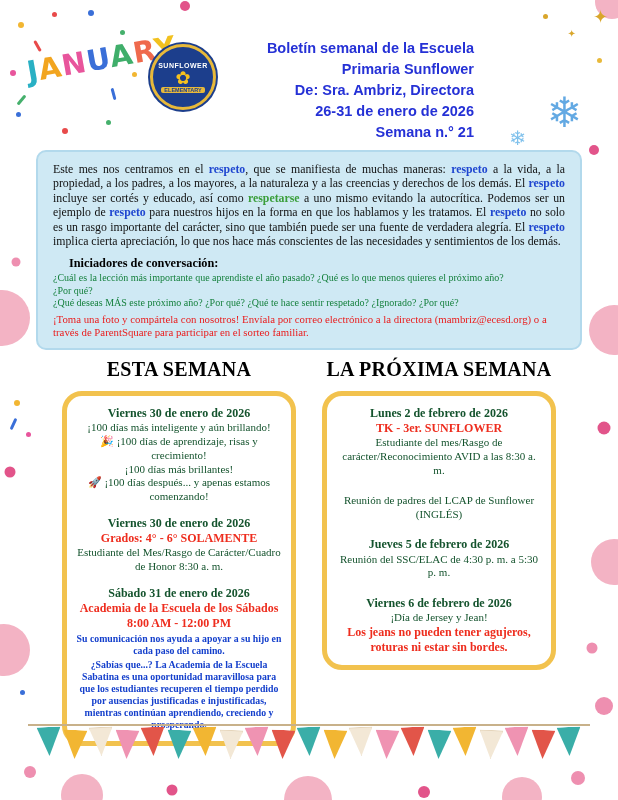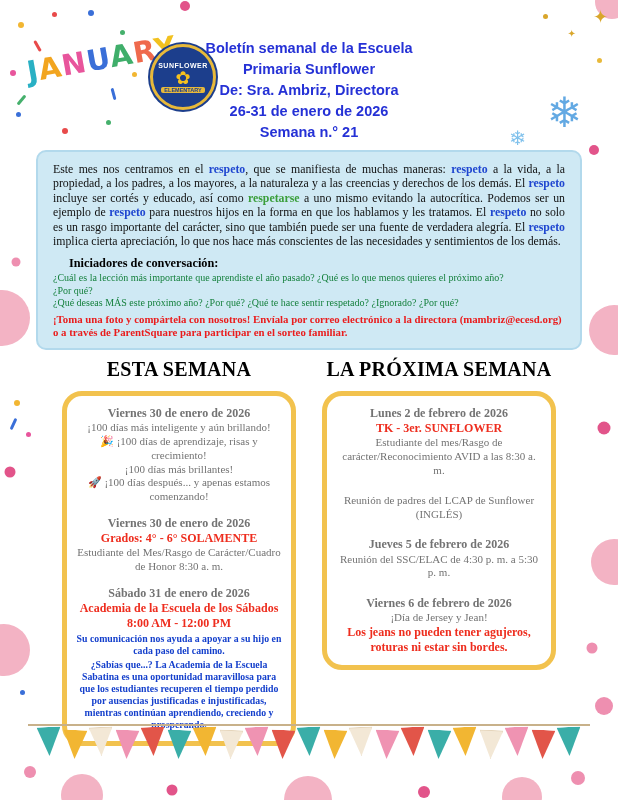--- a/index.html
+++ b/index.html
@@ -19,41 +19,41 @@
   
   header{position:relative;height:112px;margin-top:34px;z-index:2;}
   .january{position:absolute;left:26px;top:8px;transform:rotate(-10deg);font-family:"DejaVu Sans",sans-serif;font-weight:bold;font-size:29px;letter-spacing:1px;
     text-shadow:2px 2px 0 #fff,-2px -2px 0 #fff,2px -2px 0 #fff,-2px 2px 0 #fff;}
   .jl0{color:#29b0c4}.jl1{color:#f2a51f}.jl2{color:#e8559c}.jl3{color:#3a6fd8}.jl4{color:#3fae6a}.jl5{color:#ef6a4d}.jl6{color:#f2c11f}
   .logo{position:absolute;left:150px;top:10px;width:60px;height:60px;border-radius:50%;background:#1c3e8c;border:3px solid #e8b93a;
     display:flex;flex-direction:column;align-items:center;justify-content:center;color:#fff;box-shadow:0 0 0 2px #1c3e8c;}
   .logo-top{font-size:7px;font-weight:bold;letter-spacing:.5px;font-family:"Liberation Sans",sans-serif;}
   .logo-flower{font-size:18px;color:#f5c11e;line-height:1;font-family:"DejaVu Sans",sans-serif;}
   .logo-banner{font-size:5.5px;background:#e8b93a;color:#1c3e8c;padding:0 3px;border-radius:2px;font-weight:bold;font-family:"Liberation Sans",sans-serif;}
-  .title{position:absolute;left:50%;top:4px;transform:translateX(-50%);width:330px;text-align:center;color:#2531d6;font-weight:bold;
+  .title{position:absolute;left:50%;top:4px;transform:translateX(-50%);width:330px;text-align:right;color:#2531d6;font-weight:bold;
     font-size:14.5px;line-height:1.45;font-family:"Liberation Sans",sans-serif;}
 
   
   .intro-box{position:relative;z-index:2;margin:4px 36px 0;background:#cfe9f4;border:2px solid #b2d9ec;border-radius:10px;padding:10px 15px 8px;box-sizing:border-box;}
   .para{margin:0;font-size:11.8px;line-height:1.22;text-align:justify;color:#101010;}
   .seg-n{}
   .seg-b{color:#1f46d0;font-weight:bold;}
   .seg-g{color:#3a9e3a;font-weight:bold;}
   .starters{margin:8px 16px 1px;font-weight:bold;font-size:12.3px;color:#000;}
   .q{color:#15803d;font-weight:normal;font-size:10px;line-height:1.22;}
-  .photo-note{margin:4px 0 0;color:#ea1c1c;font-weight:bold;font-size:10.8px;line-height:1.25;}
+  .photo-note{margin:4px 0 0;color:#ea1c1c;font-weight:normal;font-size:10.8px;line-height:1.25;}
 
   
   .cols{position:relative;z-index:2;display:flex;gap:26px;margin:8px 36px 0;padding:0 26px;}
   .col{flex:1;min-width:0;}
   .col-title{font-size:20px;font-weight:bold;text-align:center;margin:0 0 10px;letter-spacing:.3px;color:#000;font-family:"Liberation Serif",serif;}
   .event-box{background:#fff;border:5px solid #f2c24e;border-radius:20px;padding:10px 9px;text-align:center;}
   .block + .block{margin-top:12px;}
   .next-box .block + .block{margin-top:16px;}
-  .ln{font-size:11px;line-height:1.26;color:#737373;}
+  .ln{font-size:11px;line-height:1.26;color:#14532d;}
   .ln-date{font-weight:bold;font-size:12px;}
   .ln-red{color:#ee2d1e;font-weight:bold;font-size:12px;}
   .ln-blue{color:#1540cc;font-weight:bold;font-size:9.8px;line-height:1.22;margin-top:2px;}
 
   
   .bunting{position:absolute;left:28px;right:28px;top:724px;display:flex;justify-content:center;gap:2px;border-top:2px solid #c8b18a;padding-top:0;z-index:3;}
   .flag{width:24px;height:29px;clip-path:polygon(0 0,100% 0,50% 100%);}
   .f0{background:#3aaea8}.f1{background:#f2b632}.f2{background:#f3e8d6;border:1px solid #e5d5bb;box-sizing:border-box}.f3{background:#ef93b2}.f4{background:#e25549}
   .flag:nth-child(even){transform:translateY(4px) rotate(2deg);}
   .flag:nth-child(odd){transform:translateY(1px) rotate(-2deg);}

